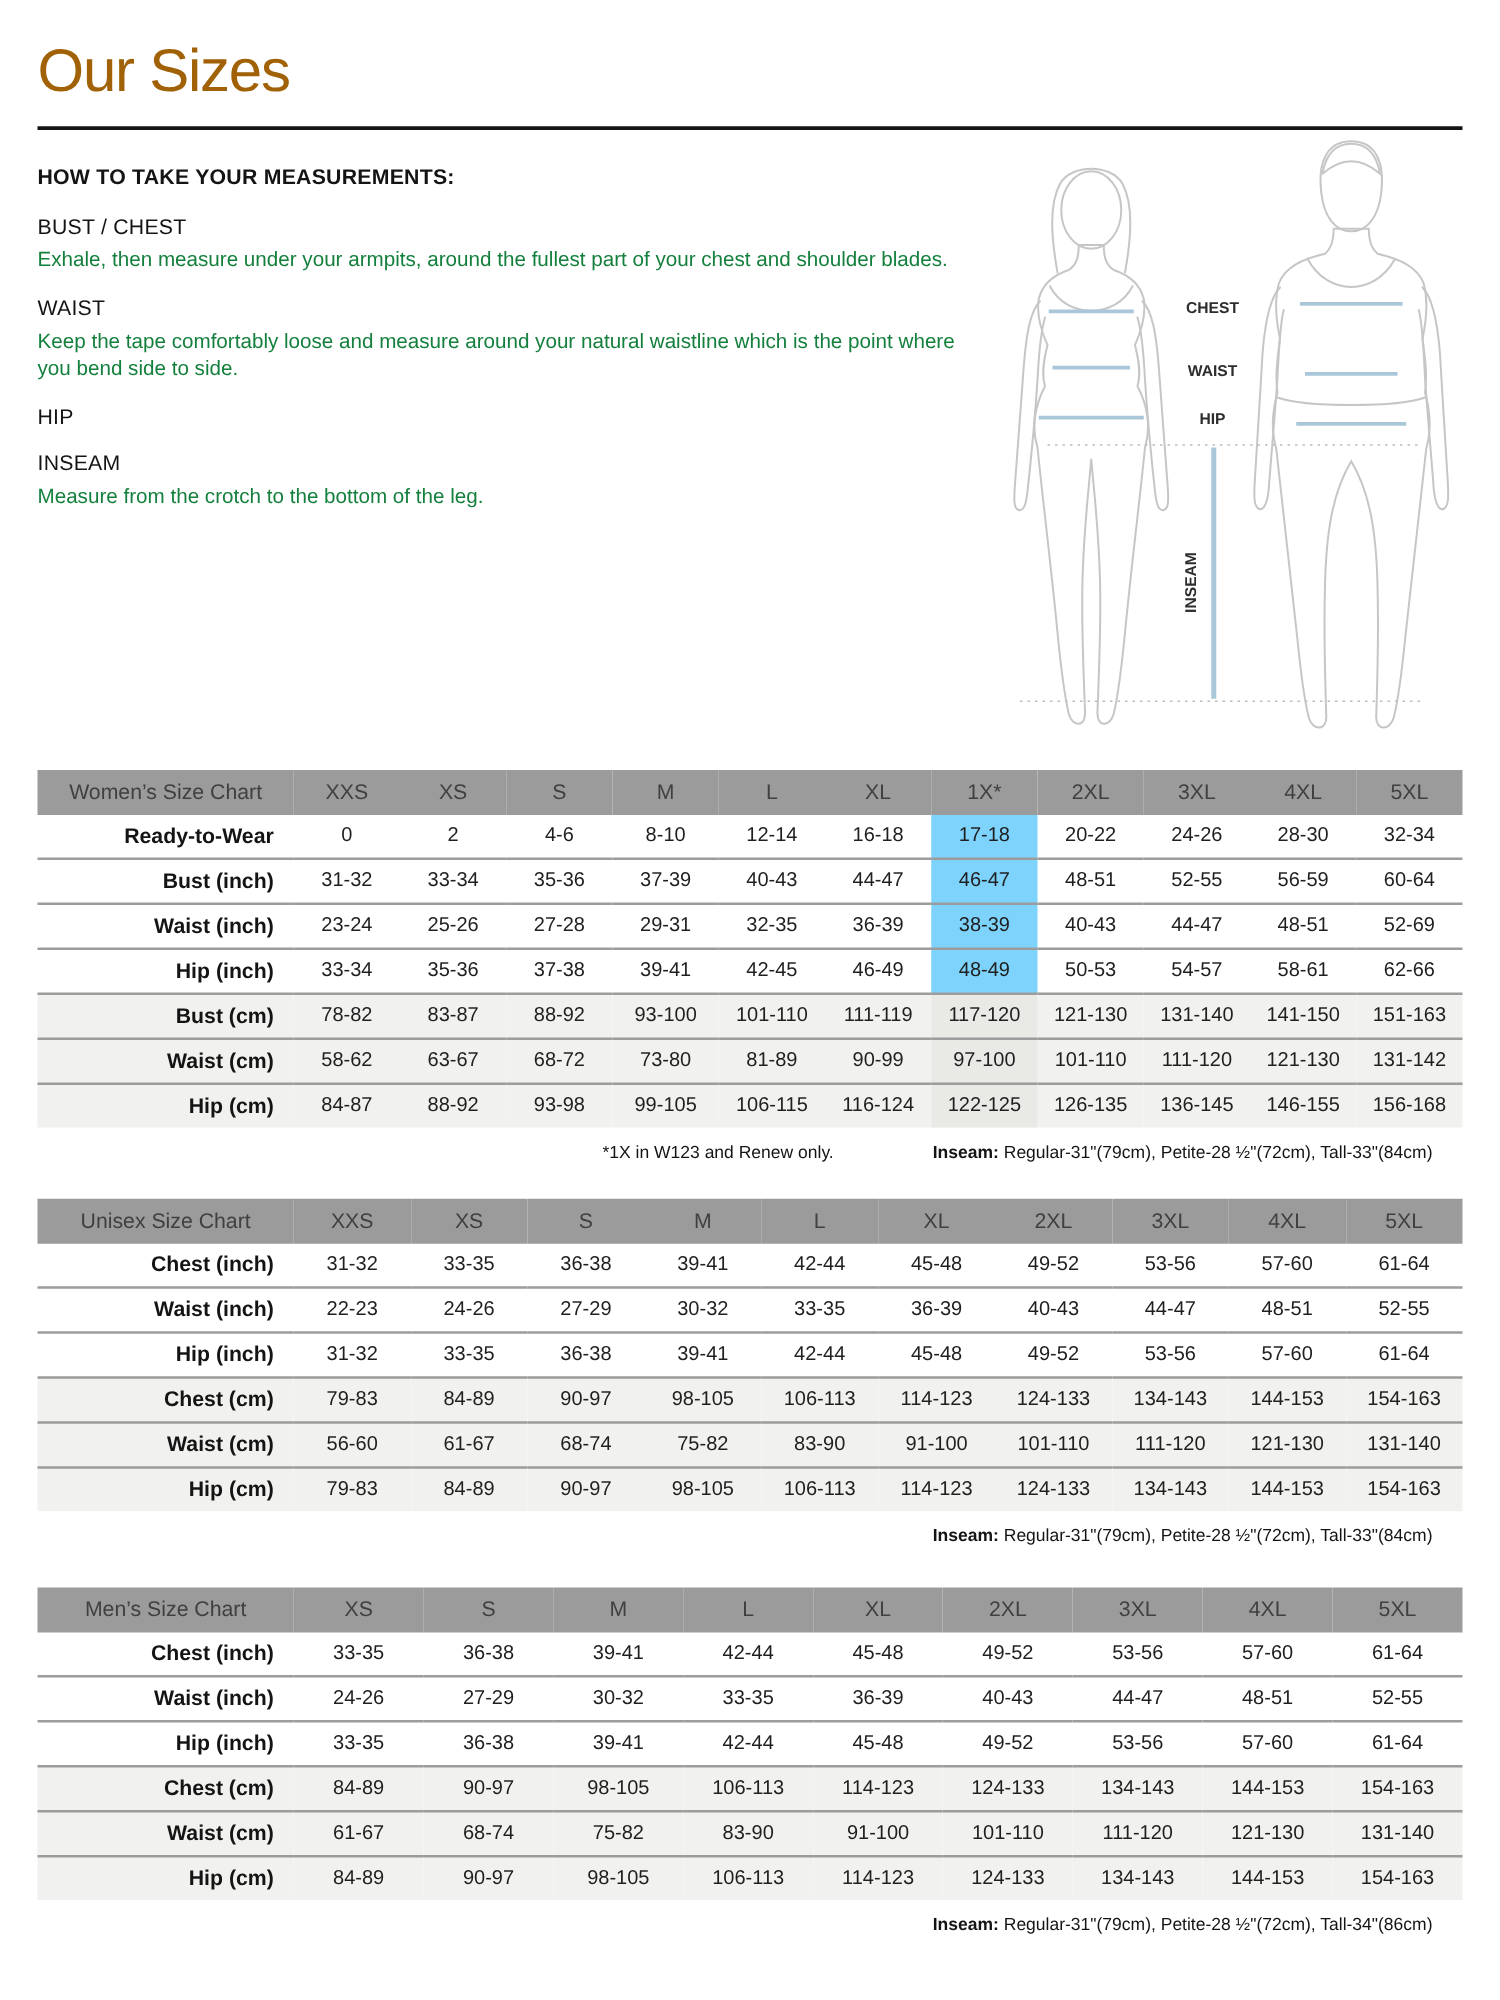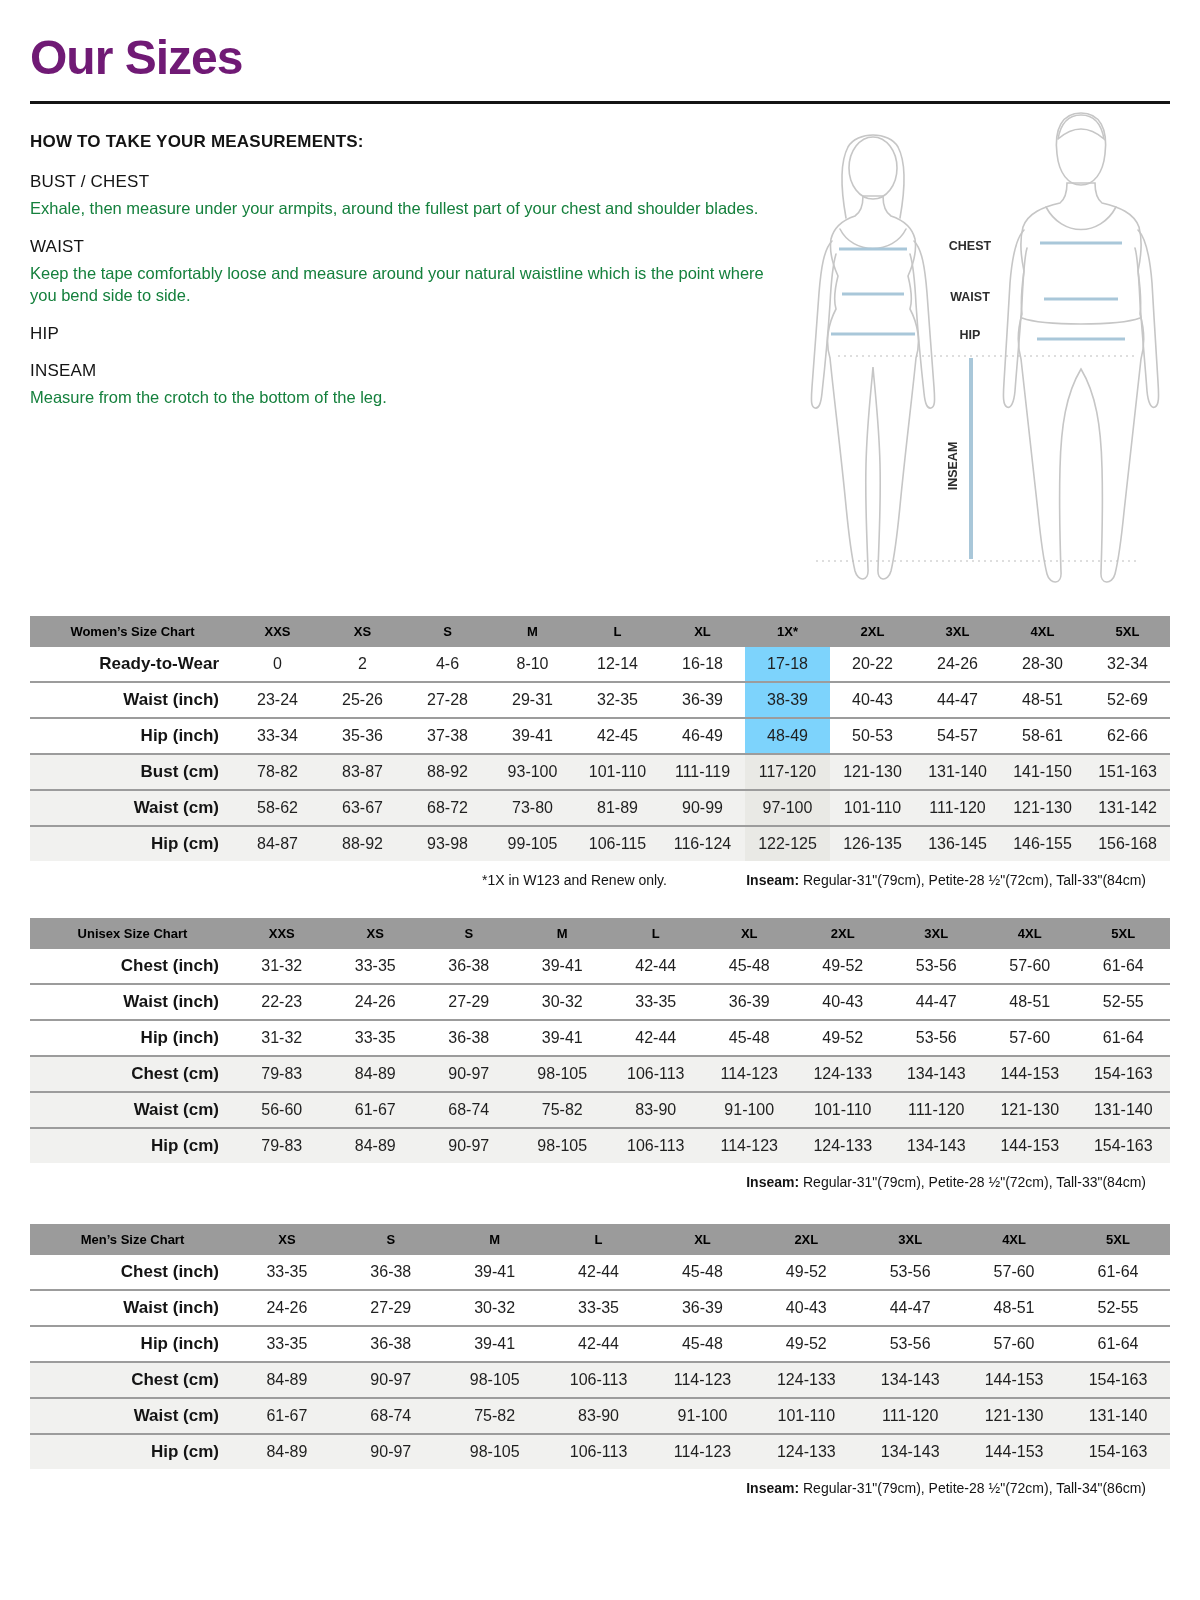--- a/index.html
+++ b/index.html
@@ -4,39 +4,39 @@
 <style>
   * { box-sizing: border-box; }
   html,body { margin:0; padding:0; }
   body {
     width:1200px; height:1600px; background:#ffffff;
     font-family:"Liberation Sans", sans-serif; color:#222;
     overflow:hidden;
   }
   .content { padding:22px 30px 0 30px; }
 
-  .page-title { font-size:48px; font-weight:700; letter-spacing:-1px; color:#701a75; margin:8px 0 16px 0; }
+  .page-title { font-size:48px; font-weight:400; letter-spacing:-1px; color:#a16207; margin:8px 0 16px 0; }
   .title-rule { border:none; border-top:3px solid #141414; margin:0 0 0 0; }
 
   .top-section { position:relative; min-height:498px; }
   .instructions { width:735px; padding-top:28px; }
   .how-heading { font-size:17px; font-weight:700; color:#141414; margin:0 0 20px 0; letter-spacing:.2px; }
   .sec { margin-bottom:17px; }
   .sec h3 { font-size:17px; font-weight:400; color:#141414; margin:0 0 6px 0; letter-spacing:.2px; }
   .sec p { font-size:16.5px; line-height:1.33; color:#15803d; margin:0; }
 
   .diagram { position:absolute; top:2px; right:-8px; width:400px; height:492px; }
 
   .tblwrap { margin-top:14px; }
   .tbl2 { margin-top:24px; }
   .tbl3 { margin-top:28px; }
   table.size-table { width:100%; border-collapse:collapse; table-layout:fixed; }
   table.size-table col.labelcol { width:205px; }
   table.size-table thead th {
-    background:#9b9b9b; color:#000000; font-size:13px; font-weight:700;
+    background:#9b9b9b; color:#404040; font-size:17px; font-weight:400;
     padding:8px 3px; text-align:center;
   }
   table.size-table tbody th {
     text-align:right; padding:7px 16px 7px 2px; font-size:17px; font-weight:700; color:#141414;
   }
   table.size-table tbody td { text-align:center; font-size:16px; color:#1f1f1f; padding:7px 2px; }
   table.size-table tbody tr + tr { border-top:2px solid #9c9c9c; }
   table.size-table tbody tr.cm { background:#f1f1ef; }
   table.size-table tbody td.hl { background:#7dd3fc; }
   table.size-table tbody tr.cm td.hl { background:#e9e9e5; }
@@ -161,20 +161,34 @@
             <td>8-10</td>
             <td>12-14</td>
             <td>16-18</td>
             <td class="hl">17-18</td>
             <td>20-22</td>
             <td>24-26</td>
             <td>28-30</td>
             <td>32-34</td>
           </tr>
           <tr>
+            <th>Bust (inch)</th>
+            <td>31-32</td>
+            <td>33-34</td>
+            <td>35-36</td>
+            <td>37-39</td>
+            <td>40-43</td>
+            <td>44-47</td>
+            <td class="hl">46-47</td>
+            <td>48-51</td>
+            <td>52-55</td>
+            <td>56-59</td>
+            <td>60-64</td>
+          </tr>
+          <tr>
             <th>Waist (inch)</th>
             <td>23-24</td>
             <td>25-26</td>
             <td>27-28</td>
             <td>29-31</td>
             <td>32-35</td>
             <td>36-39</td>
             <td class="hl">38-39</td>
             <td>40-43</td>
             <td>44-47</td>

